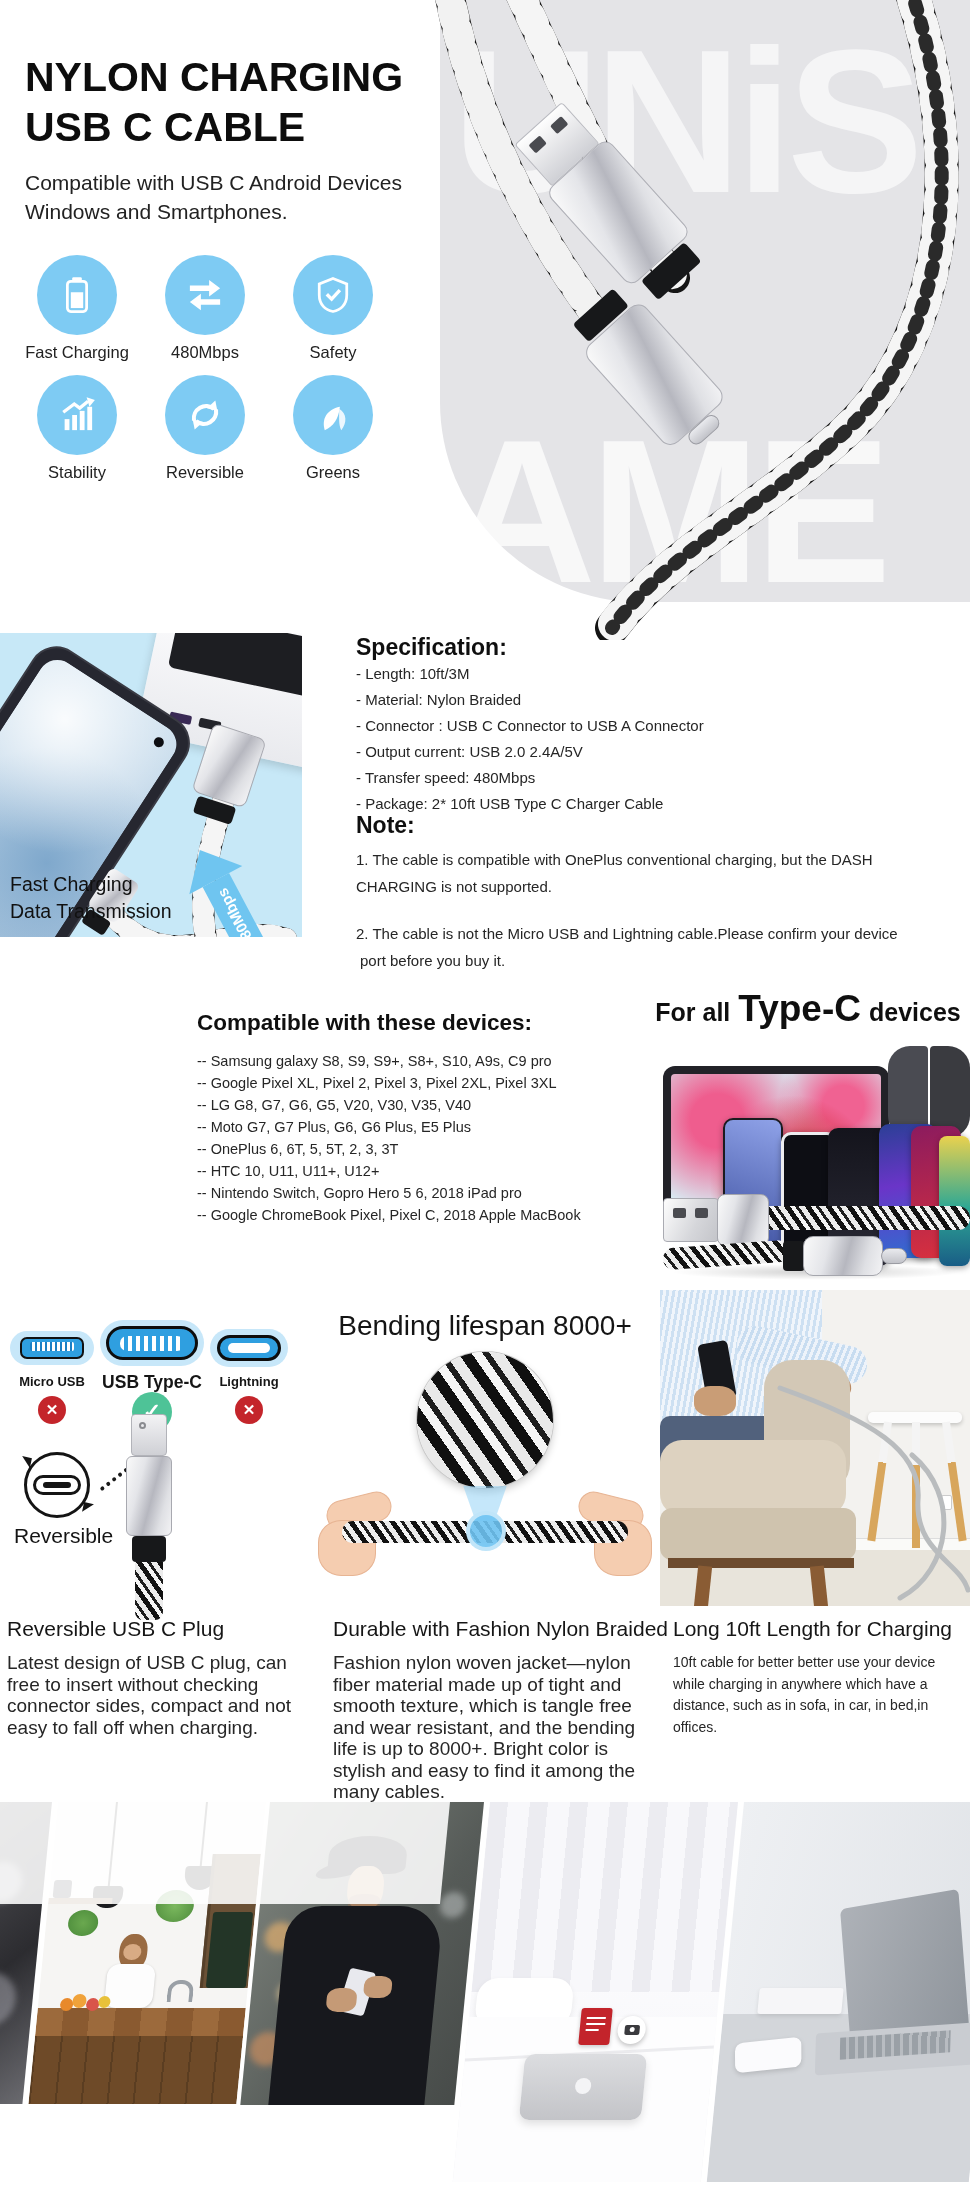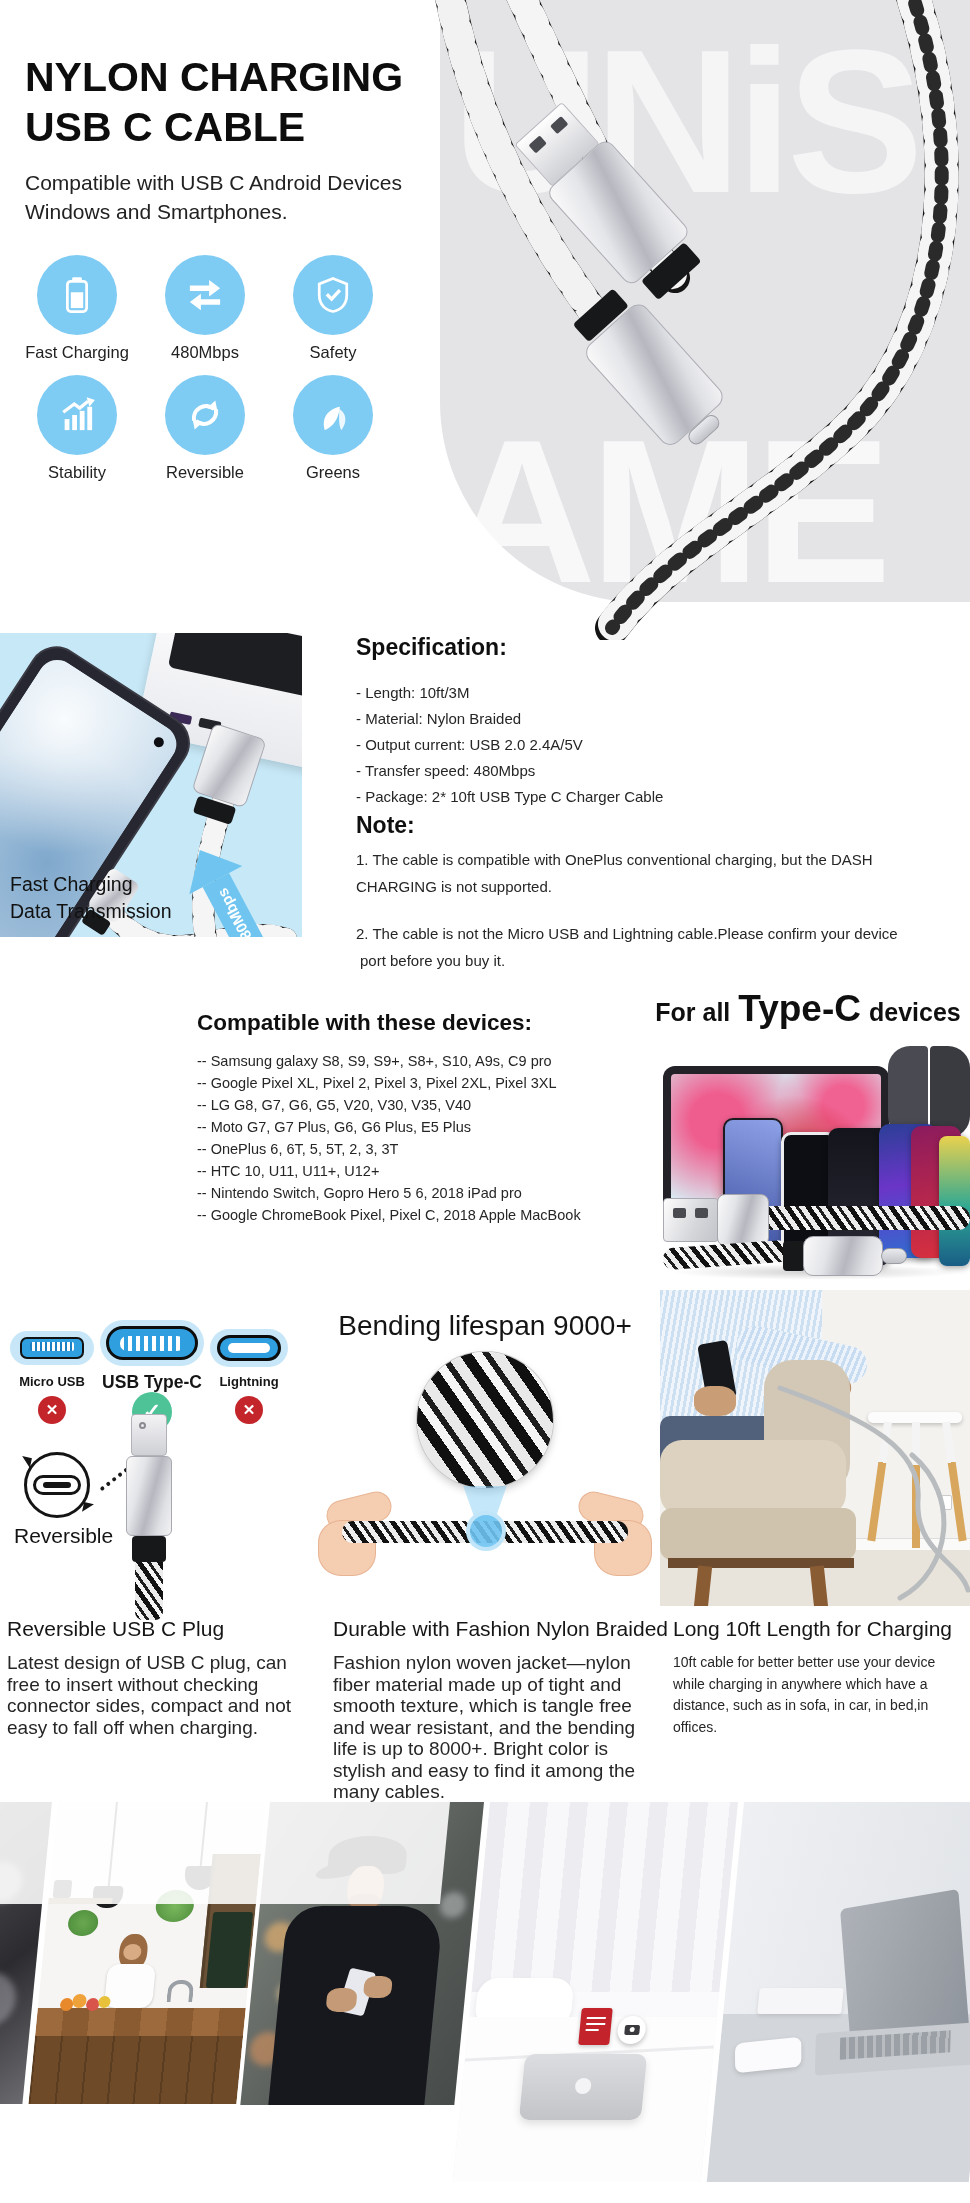--- a/index.html
+++ b/index.html
@@ -43,21 +43,21 @@
 .s2-plugC .c{width:26px;height:16px;margin-top:1px}
 .s2-usbA{left:198px;top:96px;transform:rotate(18deg);z-index:4;display:flex;flex-direction:column;align-items:center}
 .s2-usbA .b{width:56px;height:72px;border-radius:8px;border:1px solid #a8a9b0}
 .s2-usbA .c{width:40px;height:18px;margin-top:2px}
 .s2-arrow{left:198px;top:210px;transform:rotate(-28deg);z-index:5}
 .s2-arrow .head{width:0;height:0;border-left:30px solid transparent;border-right:30px solid transparent;border-bottom:34px solid #6fc5f0;margin:0 auto}
 .s2-arrow .stem{position:relative;width:30px;height:86px;background:#6fc5f0;margin:0 auto}
 .s2-arrow .stem span{position:absolute;inset:0;display:flex;align-items:center;justify-content:center;writing-mode:vertical-rl;transform:rotate(180deg);color:#fff;font-size:15px;font-weight:700}
 .s2-caption{left:10px;top:238px;font-size:19.5px;line-height:27px;color:#111;z-index:6}
 .spec-h{left:356px;top:634px;font-size:23px;font-weight:700;color:#0f0f0f}
-.spec-list{left:356px;top:680px;font-size:15px;line-height:26px;color:#262626}
+.spec-list{left:356px;top:661px;font-size:15px;line-height:26px;color:#262626}
 .note-h{left:356px;top:812px;font-size:23px;font-weight:700;color:#0f0f0f}
 .note{font-size:15px;line-height:27px;color:#262626}
 
 
 .compat-h{left:197px;top:1010px;font-size:22.5px;font-weight:700;color:#0f0f0f}
 .compat-list{left:197px;top:1050px;font-size:14.5px;line-height:22px;color:#262626}
 .typec-h{left:646px;top:988px;width:324px;text-align:center;white-space:nowrap;color:#0f0f0f}
 .typec-h .s{font-size:25px;font-weight:700}
 .typec-h .b{font-size:37px;font-weight:700;margin:0 8px}
 .collage{left:663px;top:1040px;width:307px;height:245px;z-index:1}
@@ -241,20 +241,21 @@
     <div class="abs s2-caption">
       <div>Fast Charging</div>
       <div>Data Transmission</div>
     </div>
   </div>
 
   <div class="abs spec-h">Specification:</div>
   <div class="abs spec-list">
     <div>- Length: 10ft/3M</div>
     <div>- Material: Nylon Braided</div>
+    <div>- Connector : USB C Connector to USB A Connector</div>
     <div>- Output current: USB 2.0 2.4A/5V</div>
     <div>- Transfer speed: 480Mbps</div>
     <div>- Package: 2* 10ft USB Type C Charger Cable</div>
   </div>
   <div class="abs note-h">Note:</div>
   <div class="abs note" style="left:356px;top:846px">
     <div>1. The cable is compatible with OnePlus conventional charging, but the DASH</div>
     <div>CHARGING is not supported.</div>
   </div>
   <div class="abs note" style="left:356px;top:920px">
@@ -338,21 +339,21 @@
   <div class="abs plugC">
     <div class="tip">
         <i></i>
       </div>
     <div class="body silver"></div>
     <div class="col collar"></div>
     <div class="br braid"></div>
   </div>
   <div class="abs rev-lbl">Reversible</div>
 
-  <div class="abs bend-h">Bending lifespan 9000+</div>
+  <div class="abs bend-h">Bending lifespan 8000+</div>
   <div class="abs bend-circle braid-lg"></div>
   <div class="abs funnel"></div>
   <div class="abs hand" style="left:326px;top:1496px;width:66px;height:30px;transform:rotate(-14deg)"></div>
   <div class="abs hand" style="left:318px;top:1520px;width:58px;height:56px;border-radius:40%"></div>
   <div class="abs hand" style="left:578px;top:1496px;width:66px;height:30px;transform:rotate(14deg)"></div>
   <div class="abs hand" style="left:594px;top:1520px;width:58px;height:56px;border-radius:40%"></div>
   <div class="abs bend-cable braid"></div>
   <div class="abs bend-dot"></div>
 
   <div class="abs couch-ph">

